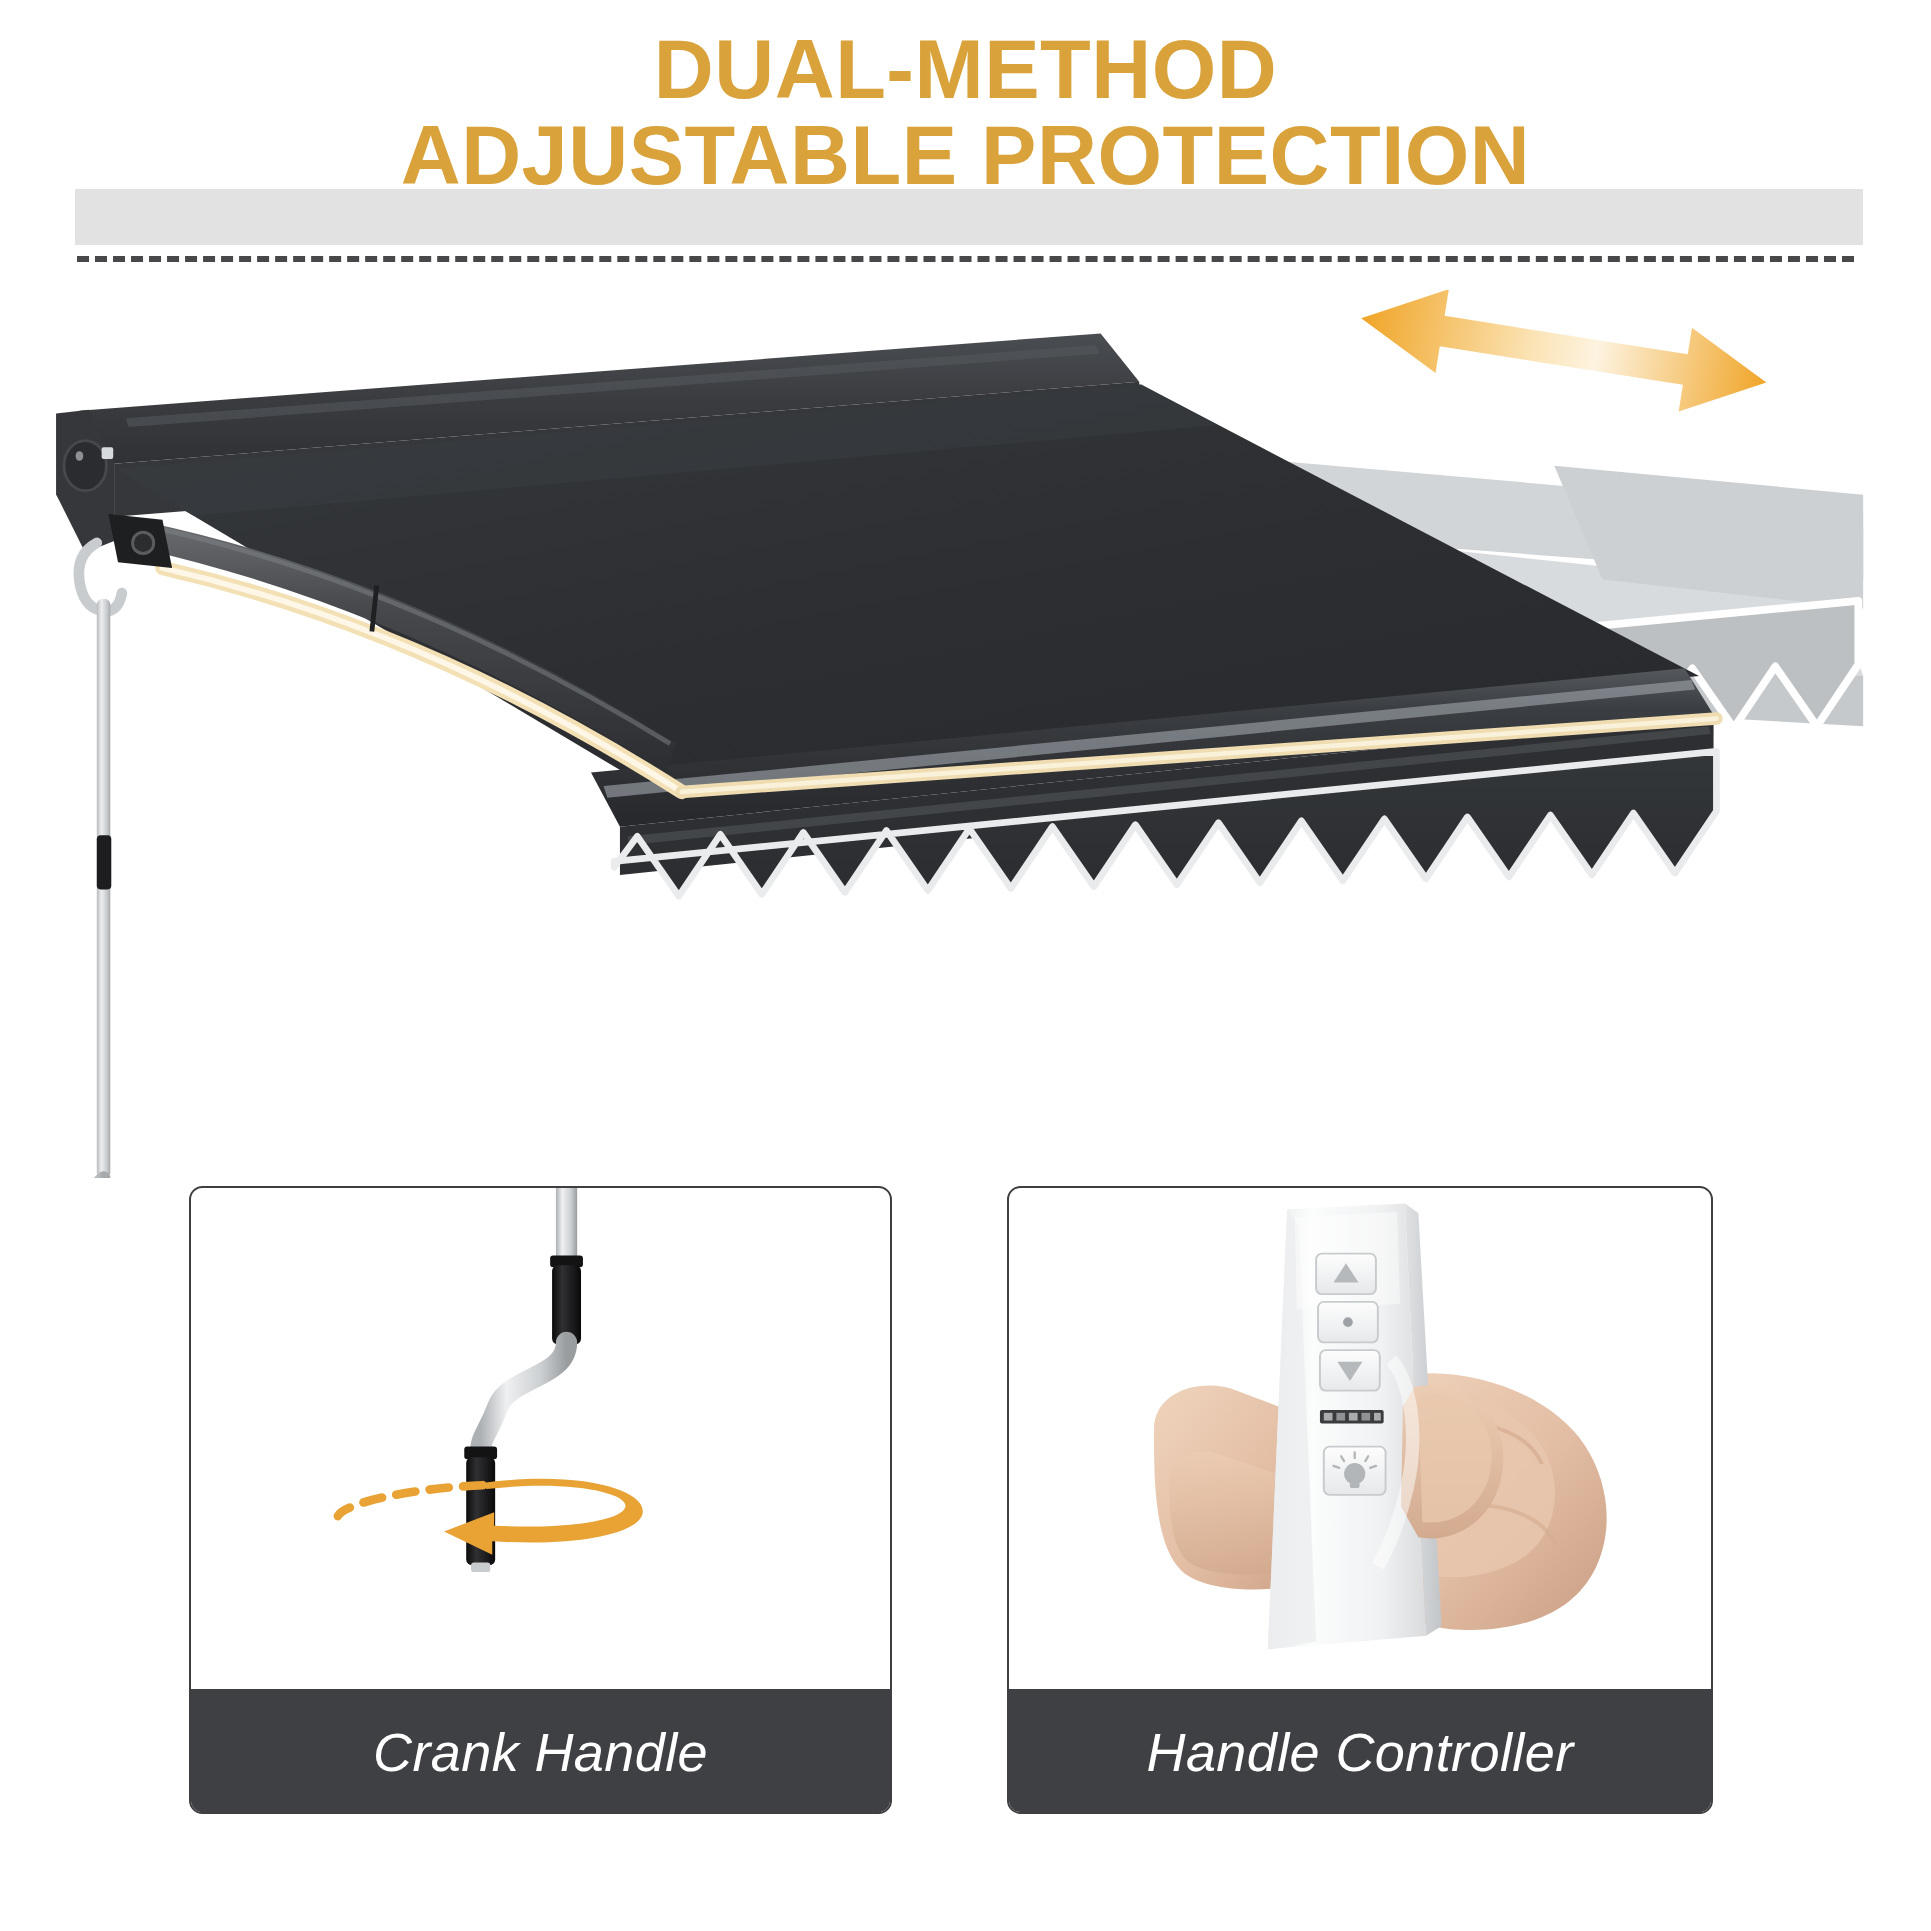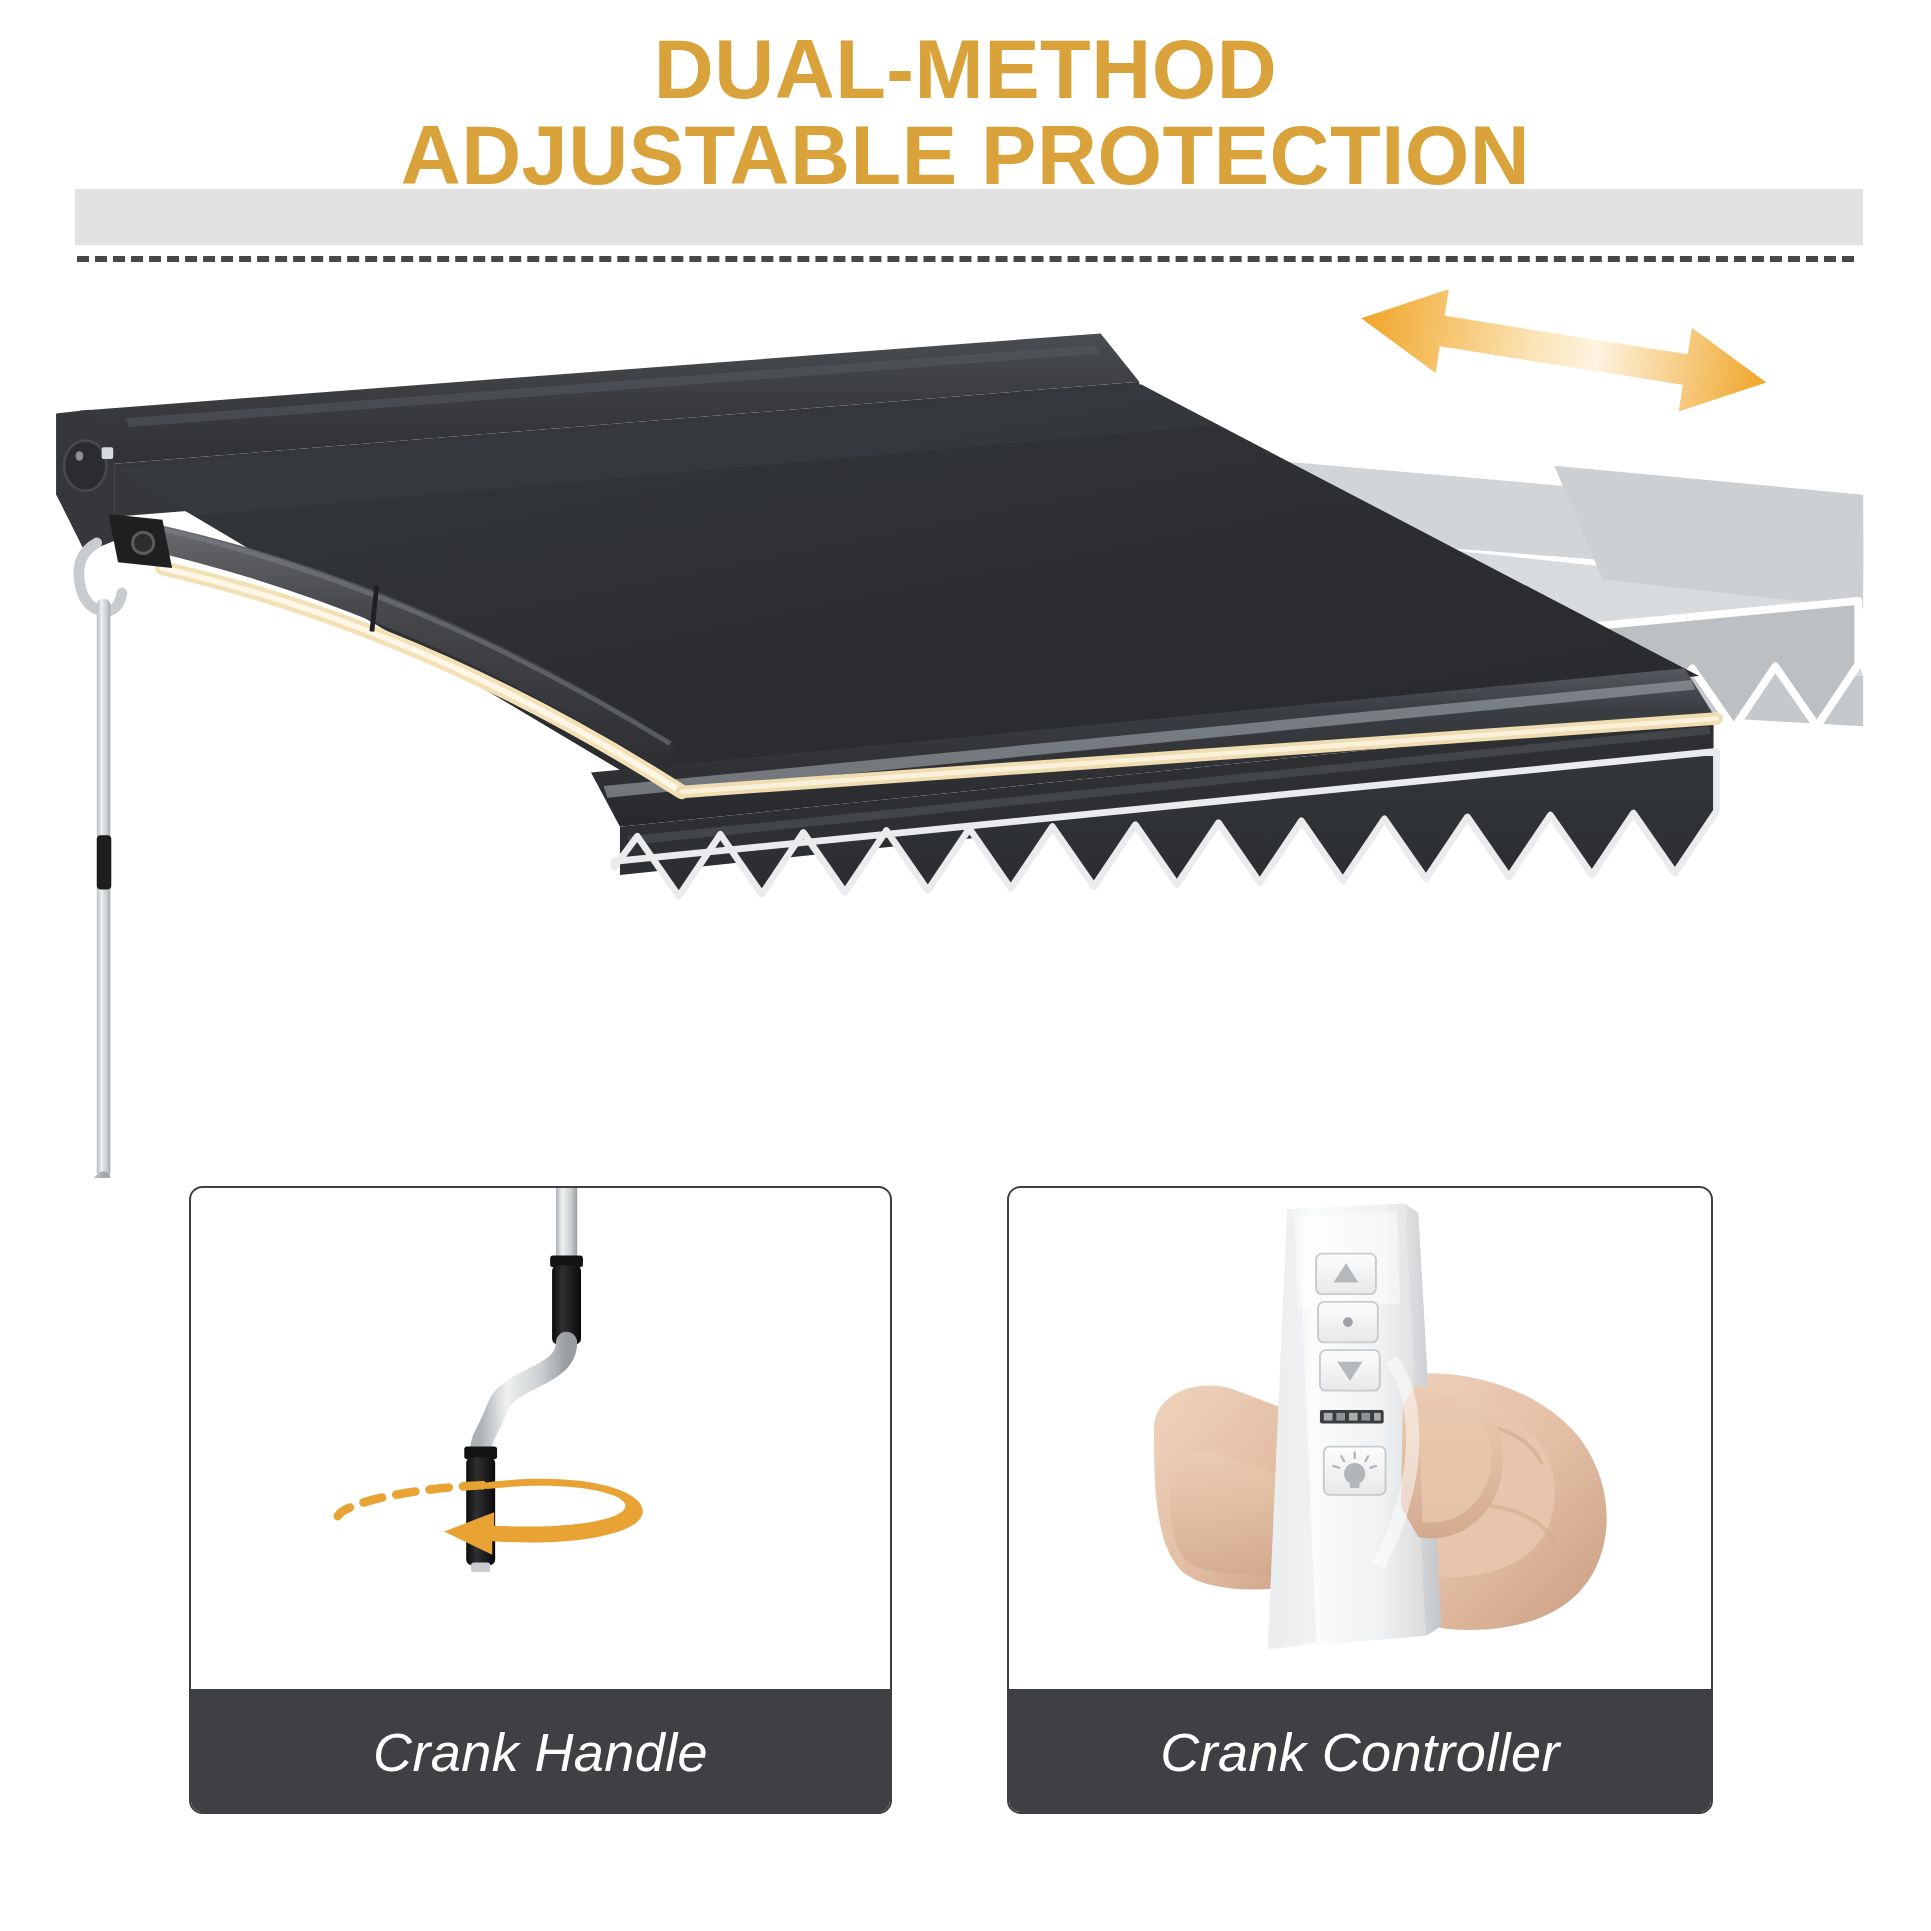--- a/index.html
+++ b/index.html
@@ -358,16 +358,16 @@
 
       <g>
         <path d="M420 206 C 470 198, 512 230, 512 280 C 512 334, 470 370, 424 362
                  L 406 330 L 408 226 Z" fill="url(#skinB)" opacity="0.97"></path>
         <path d="M424 214 C 466 208, 500 236, 500 278 C 500 322, 466 352, 428 346 Z" fill="#e9c8ae" opacity="0.8"></path>
       </g>
       <path d="M396 178 C 418 204, 424 260, 412 312 C 404 348, 392 374, 382 392" stroke="#ffffff" stroke-width="14" fill="none" opacity="0.5"></path>
     </svg>
   </div>
   <div class="panel-label">
-    <span class="panel-label-text">Crank Controller</span>
+    <span class="panel-label-text">Handle Controller</span>
   </div>
 </div>
 
 
 </body></html>

